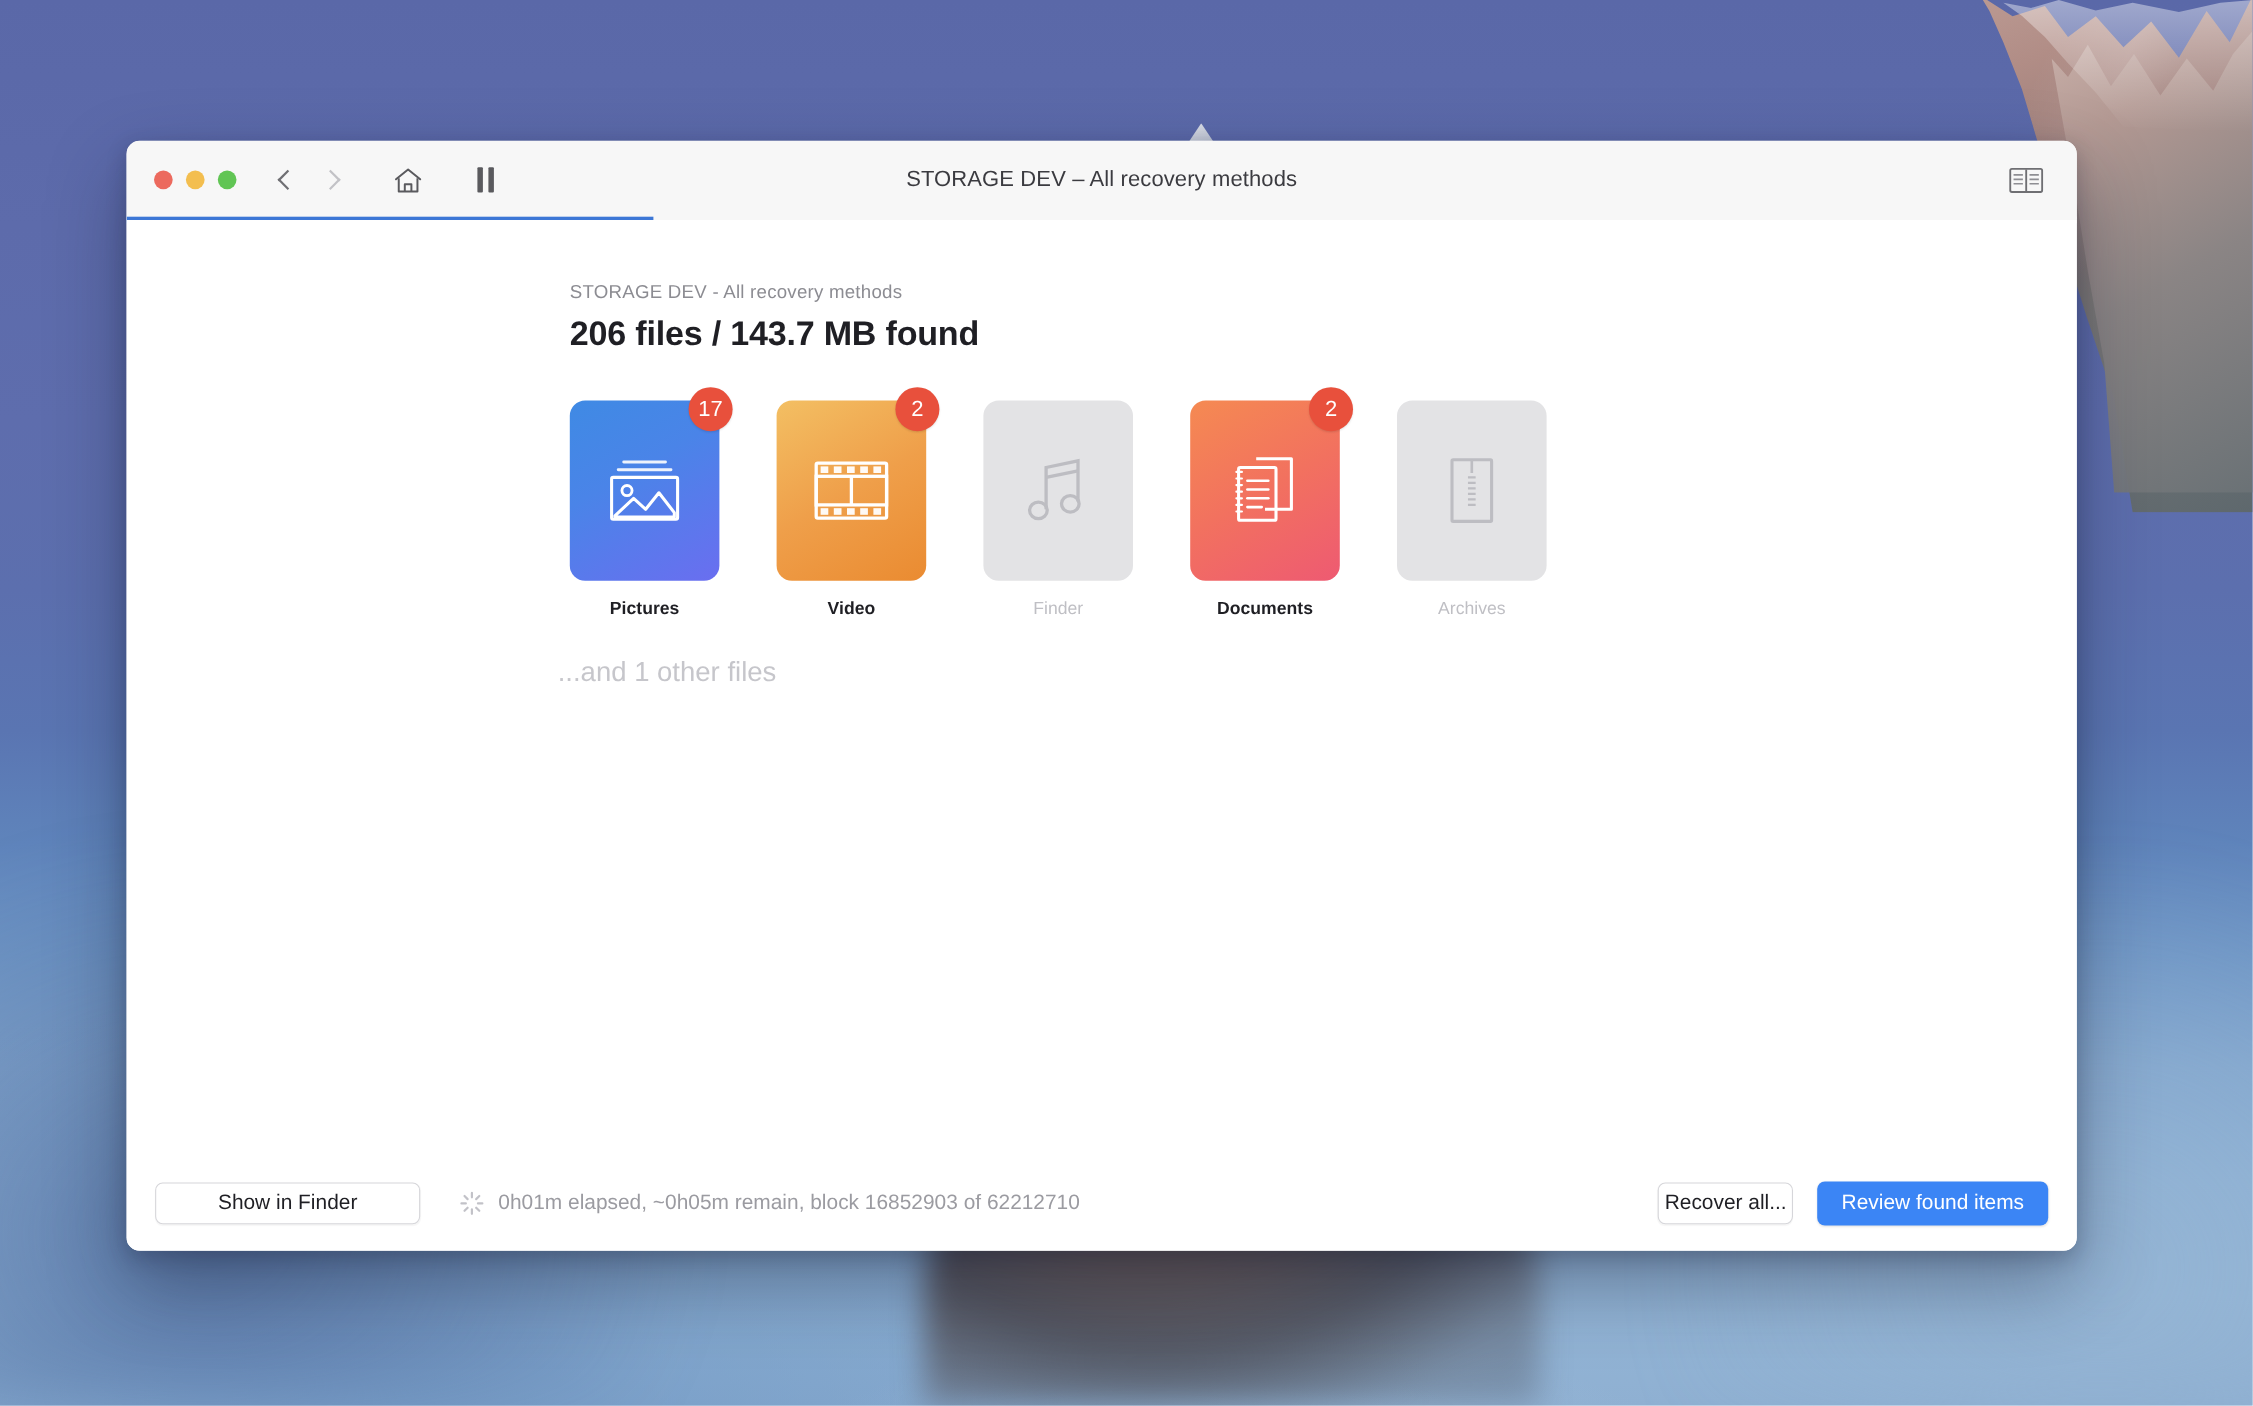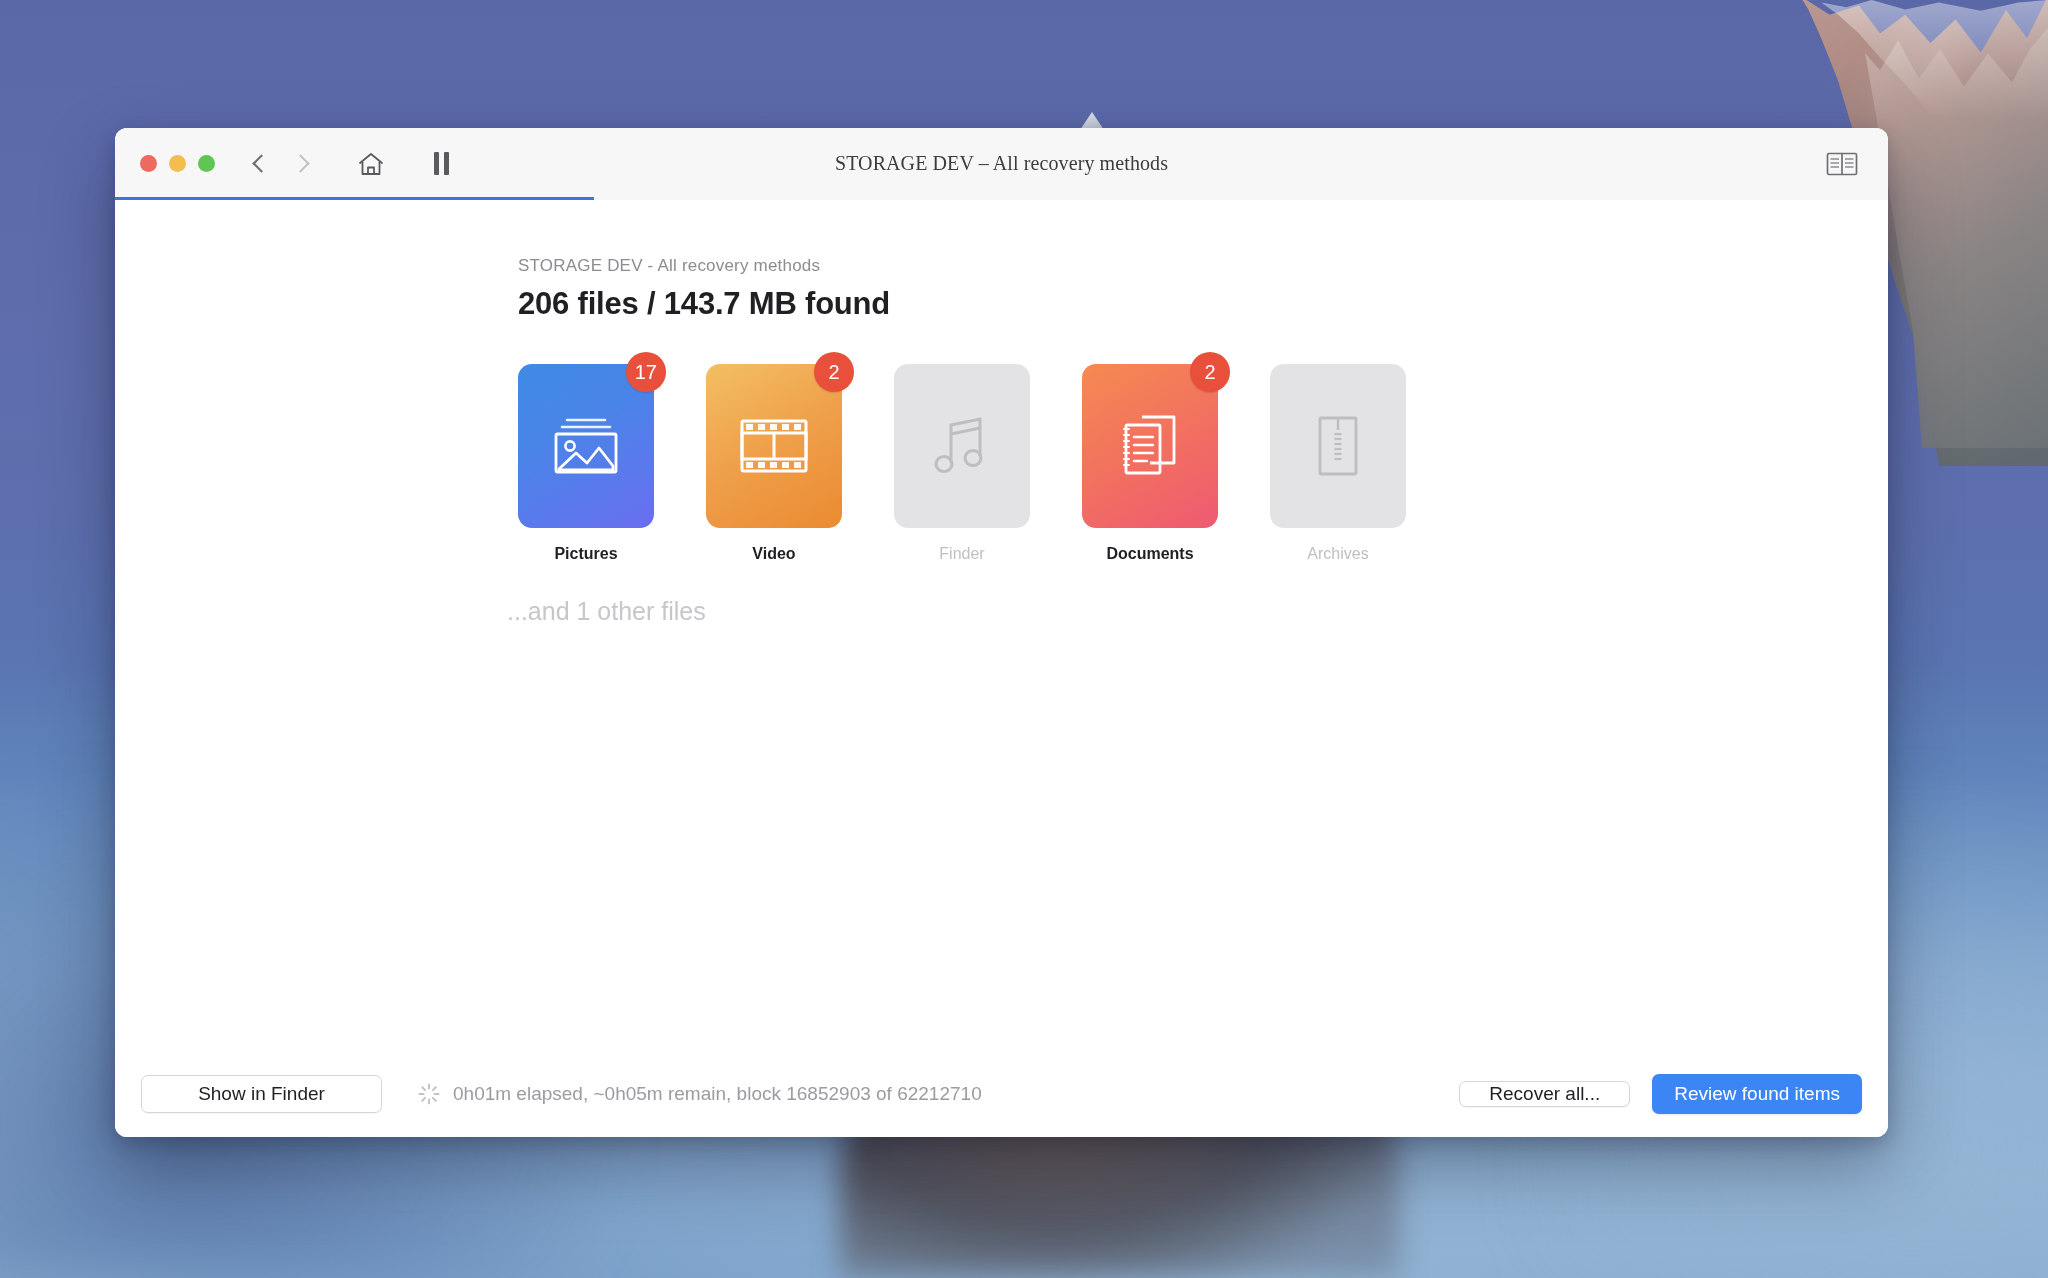--- a/index.html
+++ b/index.html
@@ -103,21 +103,20 @@
     transform:rotate(45deg); left:0;
   }
   .homebtn { margin-left:48px; display:flex; align-items:center; }
   .pausebtn { margin-left:48px; display:flex; gap:5px; }
   .pausebar { width:5px; height:23px; background:#5a5a5e; border-radius:1px; }
 
   #winTitle {
     position:absolute; left:0; right:0; text-align:center;
     font-size:20px; color:#3b3b40; font-weight:400; letter-spacing:.1px;
     pointer-events:none;
-    font-family:Liberation Serif, serif;
   }
   #logbtn { margin-left:auto; margin-right:30px; display:flex; align-items:center; }
 
   
   #progressTrack {
     position:absolute; left:0; bottom:-4px; height:6px; width:100%;
     background:#f7f7f7;
   }
   #progressFill { height:6px; background:#3d77d6; }
 
@@ -167,21 +166,21 @@
     display:flex; align-items:center; justify-content:center;
   }
   #showFinder {
     width:241px; height:38px; background:#fff; color:#1f1f24;
     border:1px solid #d6d6da; box-shadow:0 1px 1px rgba(0,0,0,.04);
   }
   #statusWrap { display:flex; align-items:center; margin-left:36px; gap:13px; }
   #statusText { font-size:19px; color:#9b9ba1; }
   #rightBtns { margin-left:auto; display:flex; align-items:center; gap:22px; }
   #recoverAll {
-    height:26px; padding:0 29px; background:#fff; color:#1f1f24;
+    height:38px; padding:0 5px; background:#fff; color:#1f1f24;
     border:1px solid #d6d6da; box-shadow:0 1px 1px rgba(0,0,0,.04);
   }
   #reviewFound {
     height:40px; padding:0 22px; background:#3b85f5; color:#fff;
     border:none; box-shadow:0 1px 2px rgba(0,0,0,.10); font-weight:400;
   }
   .spinner { width:22px; height:22px; position:relative; }
 </style>
 </head>
 <body>

